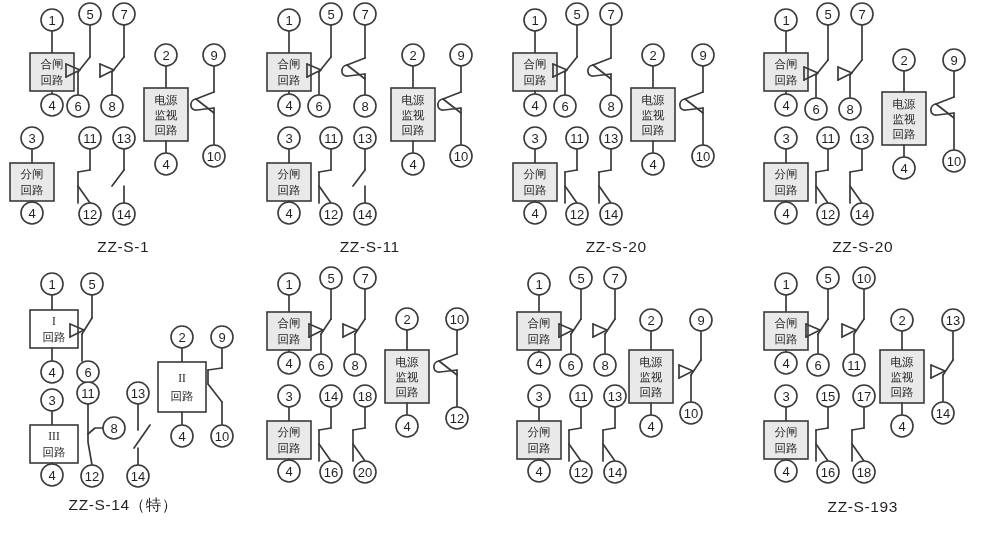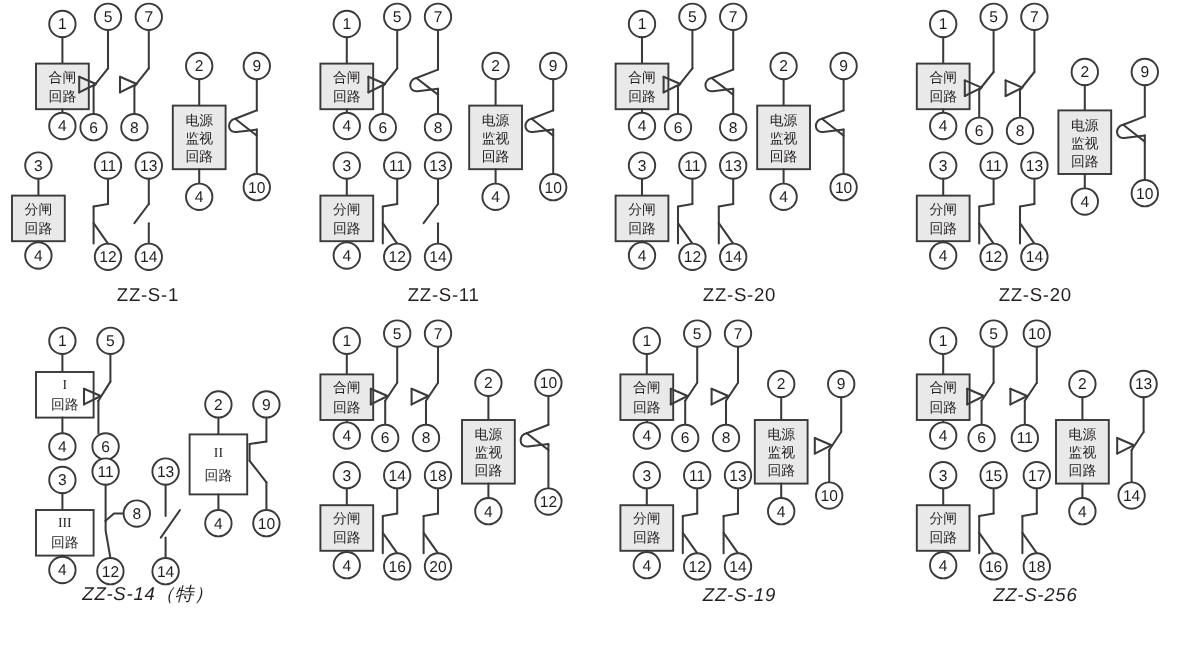--- a/index.html
+++ b/index.html
@@ -11,21 +11,21 @@
   }
   #sheet{position:relative;width:986px;height:545px;}
   .row{display:flex;width:986px;}
   .cell{position:relative;width:246.5px;height:262px;}
   .cell svg{display:block;}
   .caption{
     position:absolute;left:0;right:0;bottom:6px;
     text-align:center;font-size:15.5px;letter-spacing:.6px;
     color:#231f20;white-space:nowrap;
   }
-  .r2 .caption{bottom:18px;font-style:italic;}
+  .r2 .caption{bottom:8px;}
   text{font-family:"Liberation Sans","DejaVu Sans",sans-serif;fill:#231f20;}
   .term{font-size:13px;text-anchor:middle;dominant-baseline:central;}
   .cjk{font-family:"DejaVu Sans","Liberation Sans",sans-serif;font-size:11.5px;text-anchor:middle;dominant-baseline:central;}
   .rom{font-family:"Liberation Serif","DejaVu Serif",serif;font-size:11.5px;text-anchor:middle;dominant-baseline:central;}
   .wire{stroke:#3a3a3c;stroke-width:1.7;fill:none;stroke-linecap:round;stroke-linejoin:round;}
   .circ{stroke:#3a3a3c;stroke-width:1.6;fill:#ffffff;}
   .boxg{stroke:#3a3a3c;stroke-width:1.6;fill:#e9e9ea;}
   .boxw{stroke:#3a3a3c;stroke-width:1.6;fill:#ffffff;}
 </style>
 </head>
@@ -673,21 +673,20 @@
           <text class="term" x="208" y="58">9</text>
           <path class="wire" d="M208 69 L208 98"></path>
           <path class="wire" d="M208 98 L198 113"></path>
           <path class="wire" d="M198 113 L198 140"></path>
           <path class="wire" d="M186 103 L200 109 L186 116"></path>
           <path class="wire" d="M186 103 L186 116"></path>
           <circle class="circ" cx="198" cy="151" r="11"></circle>
           <text class="term" x="198" y="151">10</text>
         </g>
       </svg>
-      <div class="caption">ZZ-S-19</div>
     </div>
 
     <div class="cell">
       <svg width="246" height="240" viewBox="0 0 246 240">
         <g>
           <circle class="circ" cx="46" cy="22" r="11"></circle>
           <text class="term" x="46" y="22">1</text>
           <path class="wire" d="M46 33 L46 50"></path>
           <rect class="boxg" x="24" y="50" width="44" height="38"></rect>
           <text class="cjk" x="46" y="61">合闸</text>
@@ -766,17 +765,17 @@
           <text class="term" x="213" y="58">13</text>
           <path class="wire" d="M213 69 L213 98"></path>
           <path class="wire" d="M213 98 L203 113"></path>
           <path class="wire" d="M203 113 L203 140"></path>
           <path class="wire" d="M191 103 L205 109 L191 116"></path>
           <path class="wire" d="M191 103 L191 116"></path>
           <circle class="circ" cx="203" cy="151" r="11"></circle>
           <text class="term" x="203" y="151">14</text>
         </g>
       </svg>
-      <div class="caption">ZZ-S-256</div>
+      <div class="caption">ZZ-S-193</div>
     </div>
   </div>
 
 </div>
 
 </body></html>

